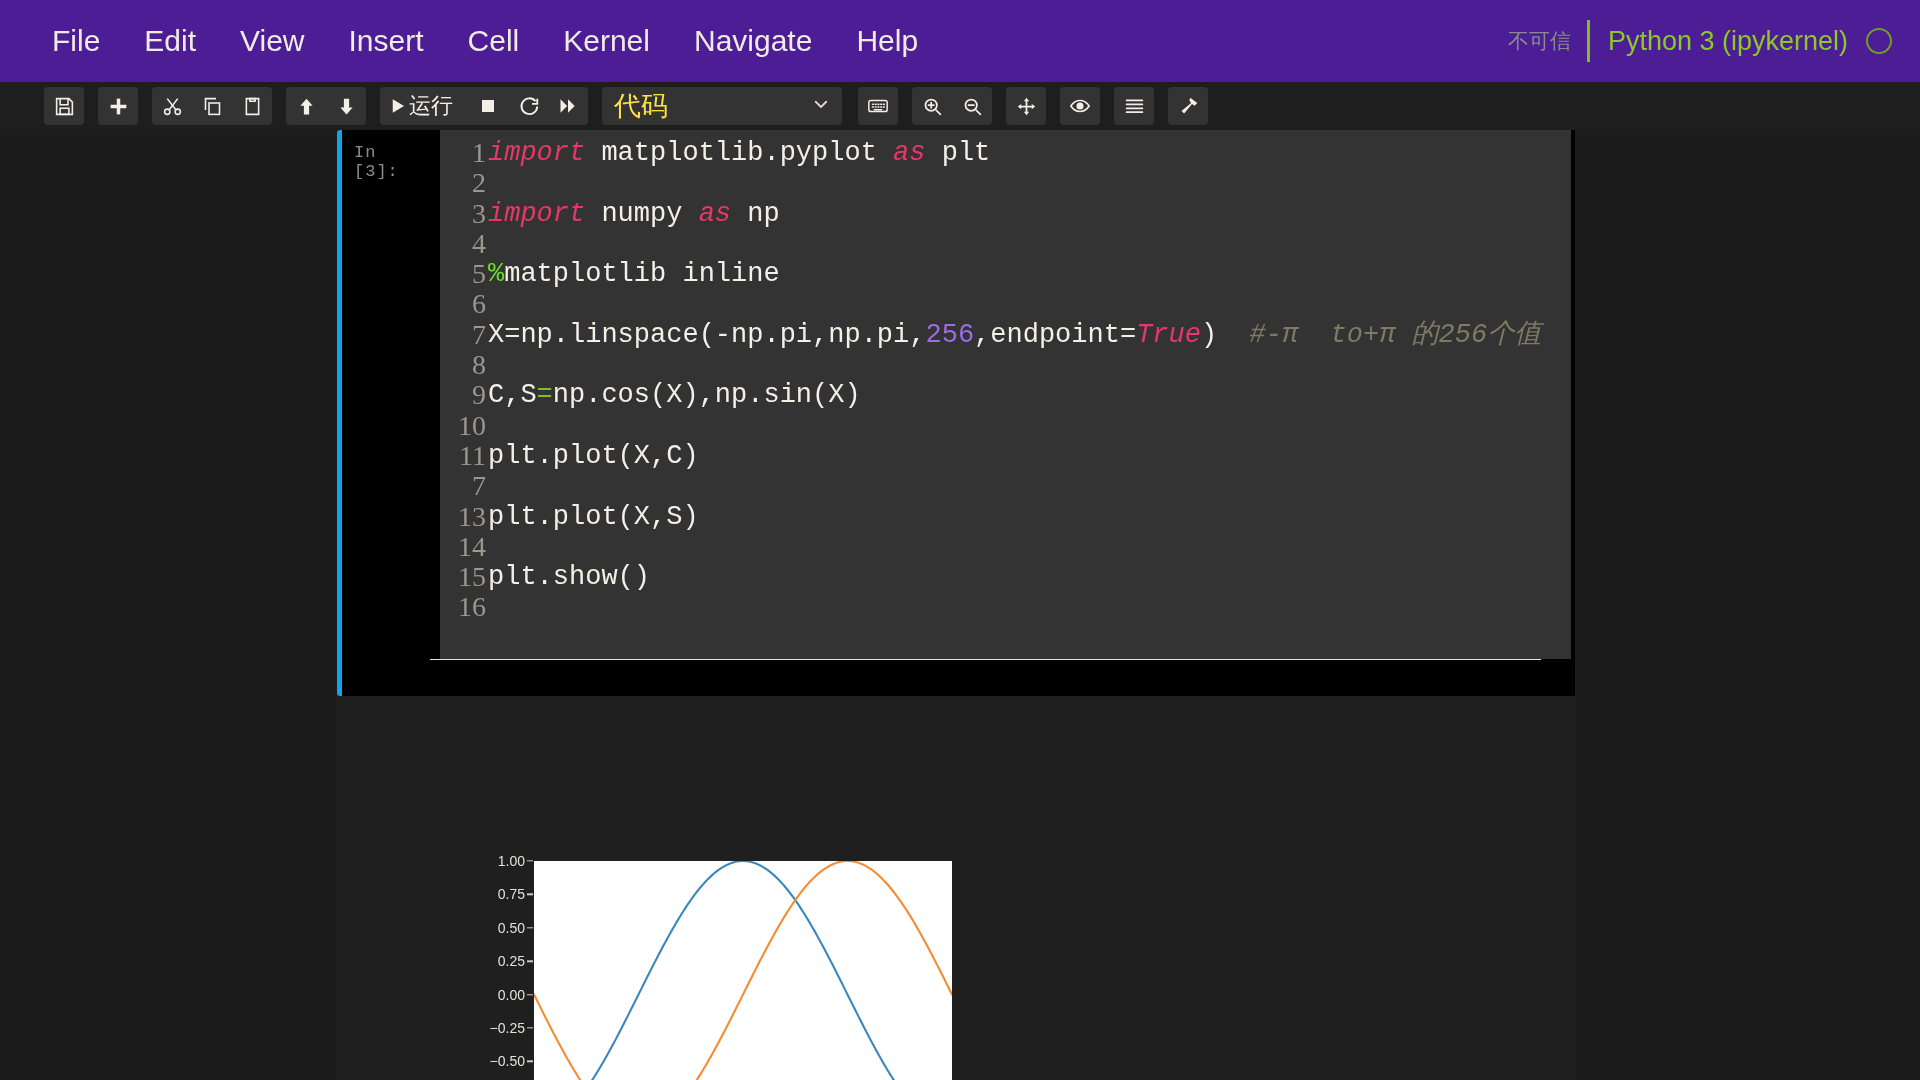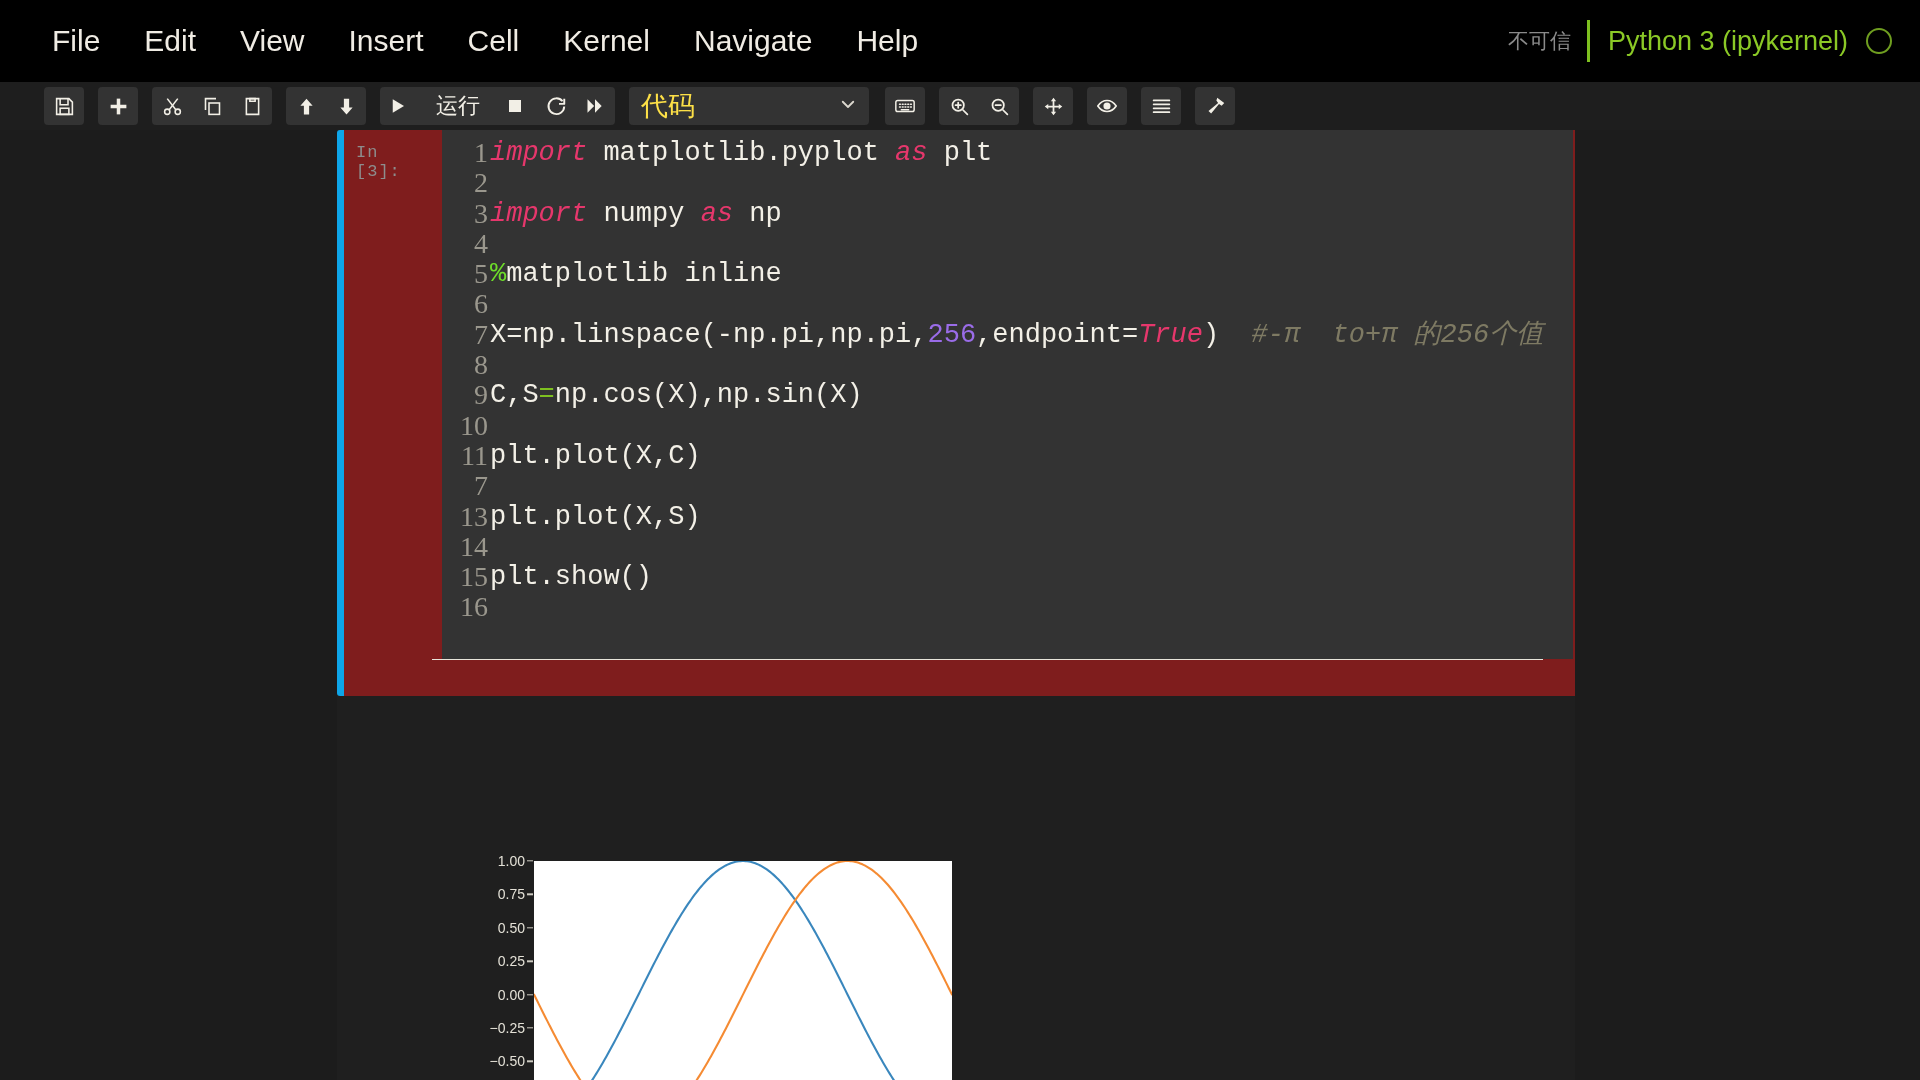--- a/index.html
+++ b/index.html
@@ -7,21 +7,21 @@
     width: 1920px; height: 1080px;
     background: #1c1c1c;
     font-family: "Liberation Sans", sans-serif;
     overflow: hidden;
   }
 
   
   #menubar {
     position: absolute; top: 0; left: 0;
     width: 1920px; height: 82px;
-    background: #000000;
+    background: #4c1d95;
     display: flex; align-items: center;
   }
   .menu-item {
     color: #f0ece4;
     font-size: 30px;
     padding: 6px 18px;
     margin-left: 8px;
     white-space: nowrap;
     cursor: pointer;
   }
@@ -66,21 +66,20 @@
     height: 38px;
     margin-right: 14px;
     overflow: hidden;
   }
   .tb-btn {
     display: flex; align-items: center; justify-content: center;
     height: 38px; min-width: 40px;
     padding: 0 9px;
     color: #f2efe6;
     cursor: pointer;
-    gap: 27px;
   }
   .tb-btn svg { display: block; }
   .tb-run-label { font-size: 22px; padding-left: 2px; padding-right: 6px; color:#f2efe6; }
   #celltype-select {
     position: relative;
     background: #333333;
     border-radius: 4px;
     height: 38px; width: 240px;
     margin-right: 16px;
     display: flex; align-items: center;
@@ -96,22 +95,22 @@
     top: 130px; left: 337px;
     width: 1238px; height: 950px;
     background: #1f1f1f;
   }
 
   
   #cell {
     position: absolute;
     top: 0px; left: 0px;
     width: 1238px; height: 566px;
-    background: #7f1d1d;
-    border-left: 7px solid #0ea5e9;
+    background: #000000;
+    border-left: 5px solid #0ea5e9;
     border-radius: 3px 0 0 3px;
   }
   #prompt {
     position: absolute;
     top: 13px; left: 12px;
     width: 78px;
     color: #8d8d8d;
     font-family: "Liberation Mono", monospace;
     font-size: 17px;
     letter-spacing: 1px;

